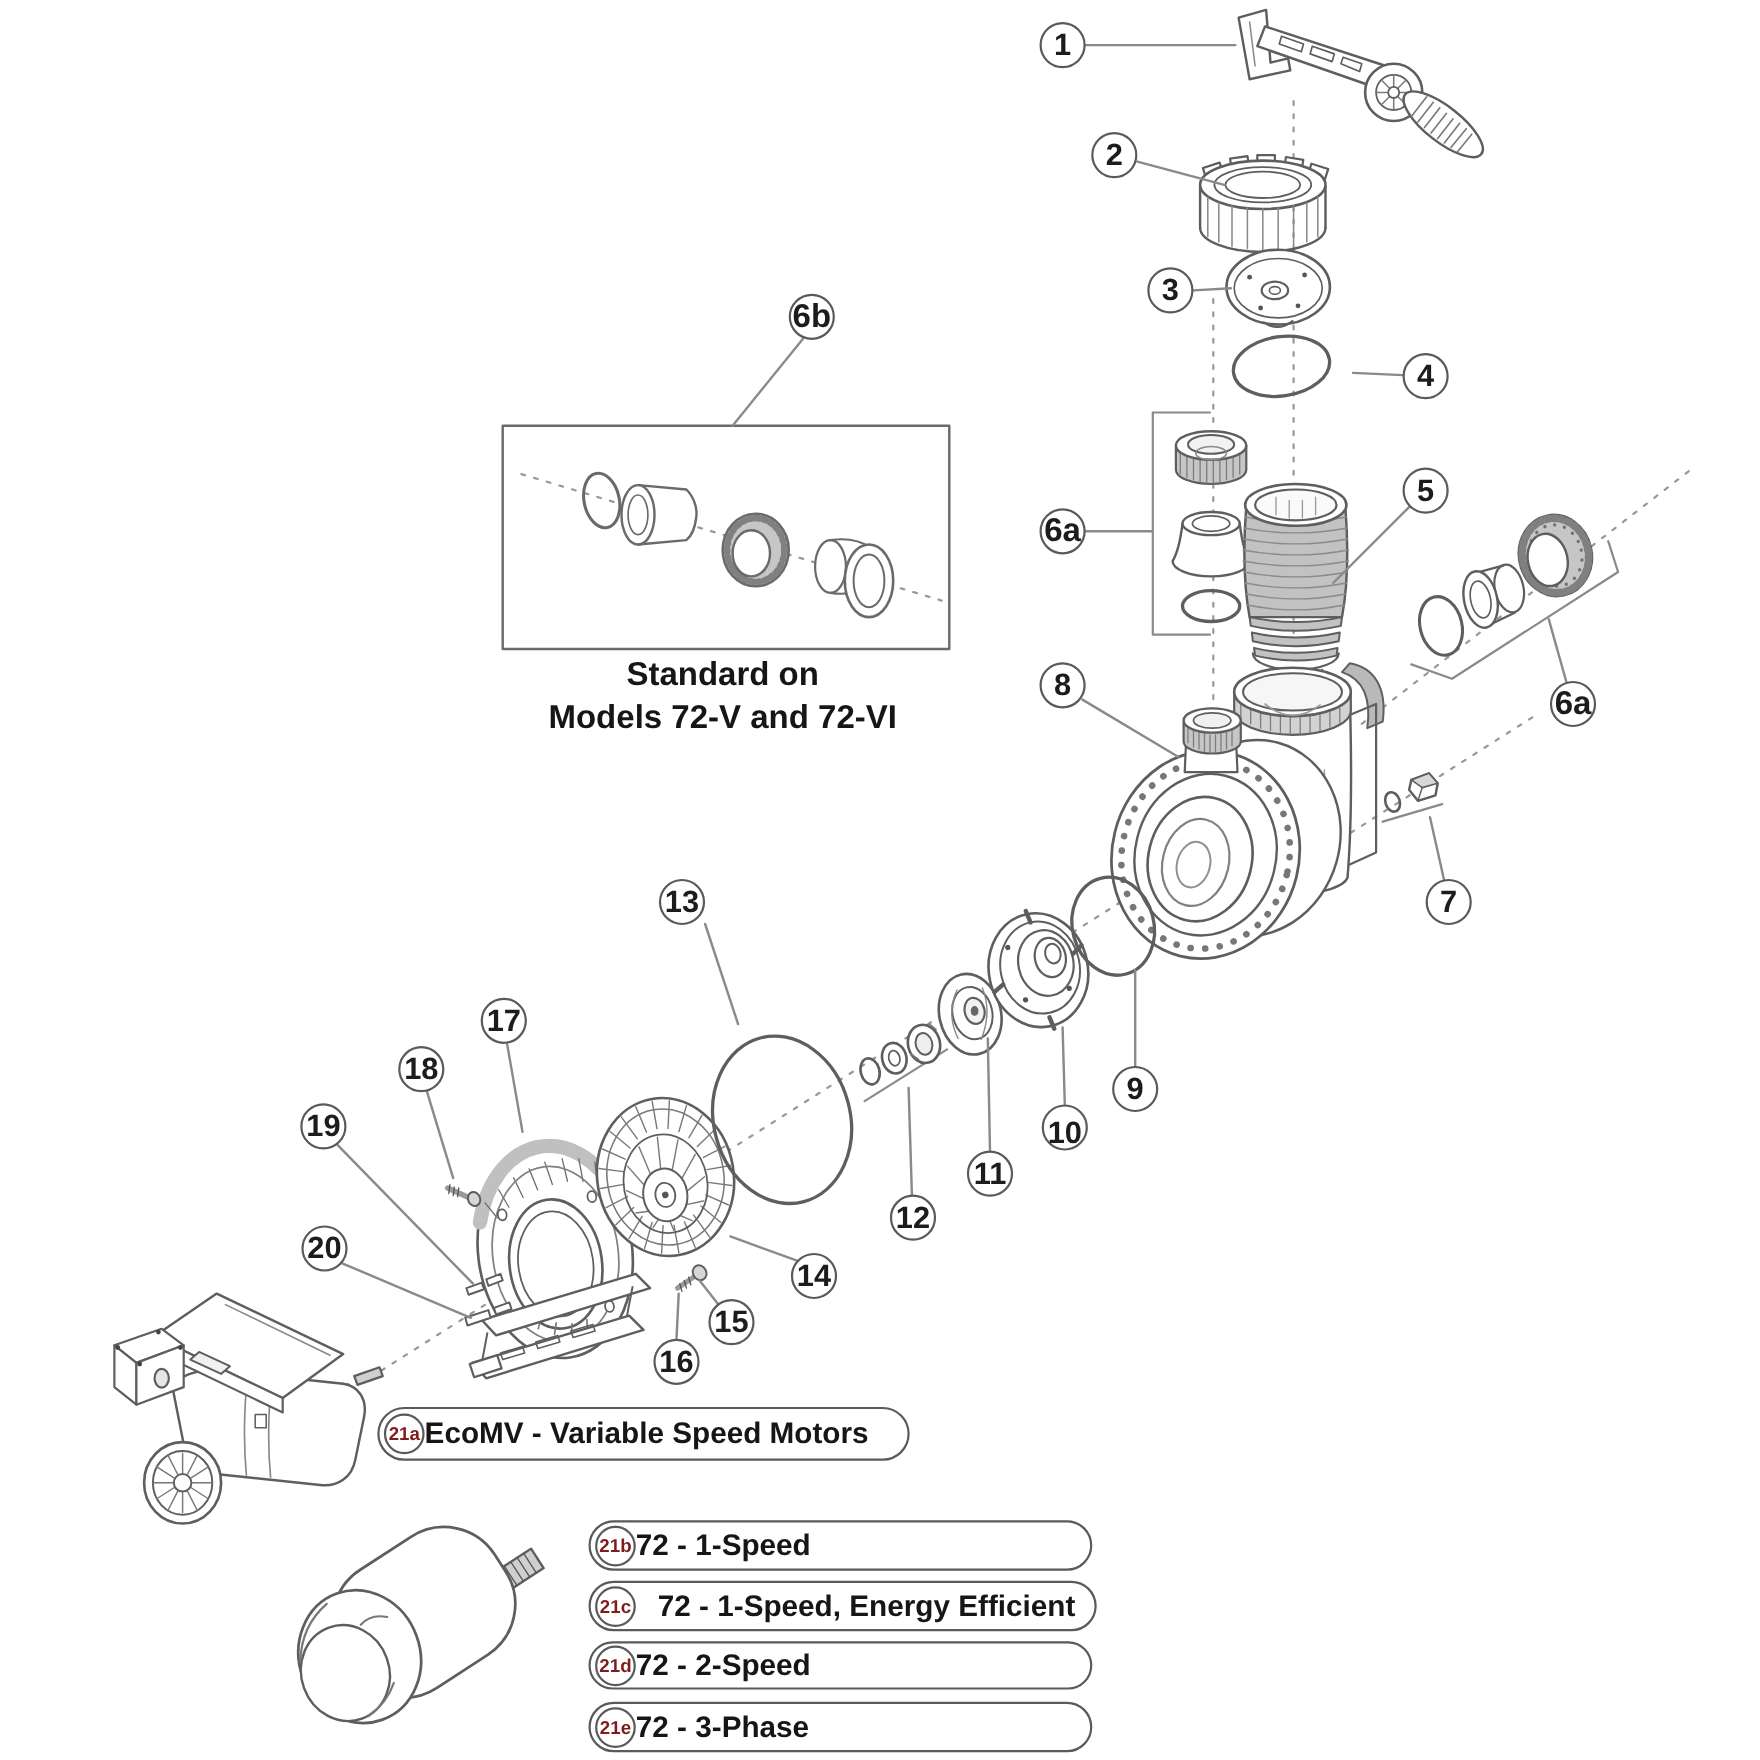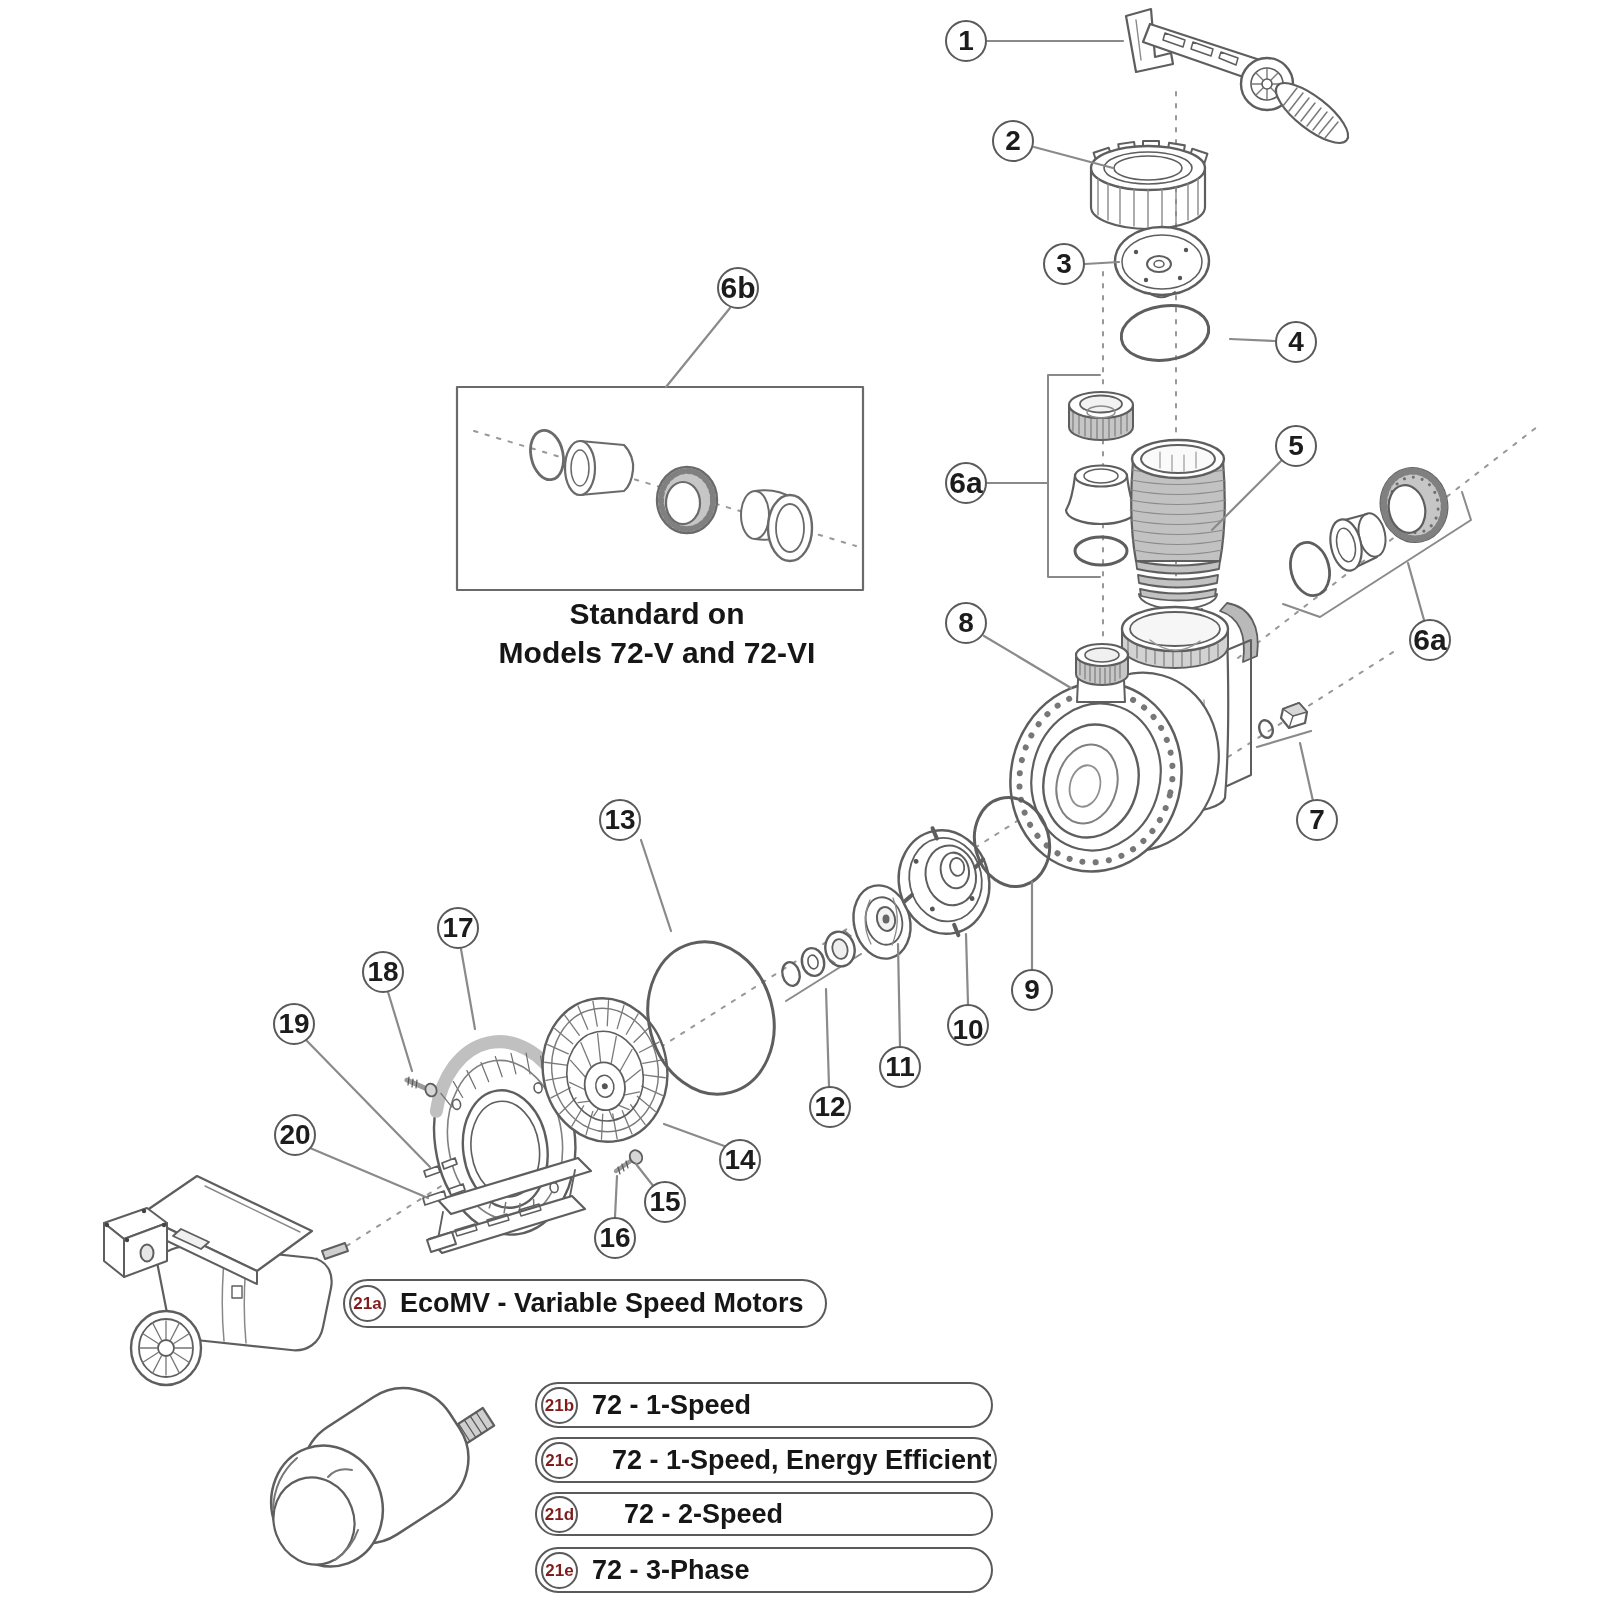--- a/index.html
+++ b/index.html
@@ -9,21 +9,21 @@
   .callout{position:absolute;width:42px;height:42px;border:2.5px solid #5a5a5a;border-radius:50%;
            background:#fff;display:flex;align-items:center;justify-content:center;
            font:700 28px/1 "Liberation Sans",sans-serif;color:#1c1c1c;
            transform:translate(-50%,-50%);box-sizing:border-box;z-index:5;}
   .callout.small{font-size:30px;}
   .pill{position:absolute;border:2.5px solid #5a5a5a;border-radius:26px;background:#fff;
         display:flex;align-items:center;padding:0 12px 0 4px;box-sizing:border-box;z-index:5;}
   .pill .pcirc{width:37px;height:37px;border:2.2px solid #5a5a5a;border-radius:50%;background:#fff;
         display:flex;align-items:center;justify-content:center;font:700 17px/1 "Liberation Sans",sans-serif;
         color:#7f1d1d;flex:0 0 auto;box-sizing:border-box;}
-  .pill .plabel{font:700 27px/1 "Liberation Sans",sans-serif;color:#161616;margin-left:14px;white-space:nowrap;}
+  .pill .plabel{font:700 27px/1 "Liberation Sans",sans-serif;color:#161616;margin-left:0;white-space:nowrap;}
   .note{position:absolute;left:427px;top:594px;width:460px;text-align:center;
         font:700 30px/1.3 "Liberation Sans",sans-serif;color:#161616;z-index:5;}
   .note span{display:block;}
 </style>
 </head>
 <body>
 
 <div id="stage">
 
 <svg id="art" width="1600" height="1600" viewBox="0 0 1600 1600" fill="none" stroke-linecap="round" stroke-linejoin="round">
@@ -391,21 +391,21 @@
         <span>21b</span>
       </div>
     <div class="plabel">72 - 1-Speed</div>
   </div>
   <div class="pill" style="left:535px;top:1437px;width:462px;height:46px;gap:20px;">
     <div class="pcirc">
         <span>21c</span>
       </div>
     <div class="plabel">72 - 1-Speed, Energy Efficient</div>
   </div>
-  <div class="pill" style="left:535px;top:1492px;width:458px;height:44px;gap:32px;">
+  <div class="pill" style="left:535px;top:1492px;width:458px;height:44px;">
     <div class="pcirc">
         <span>21d</span>
       </div>
     <div class="plabel">72 - 2-Speed</div>
   </div>
   <div class="pill" style="left:535px;top:1547px;width:458px;height:46px;">
     <div class="pcirc">
         <span>21e</span>
       </div>
     <div class="plabel">72 - 3-Phase</div>

